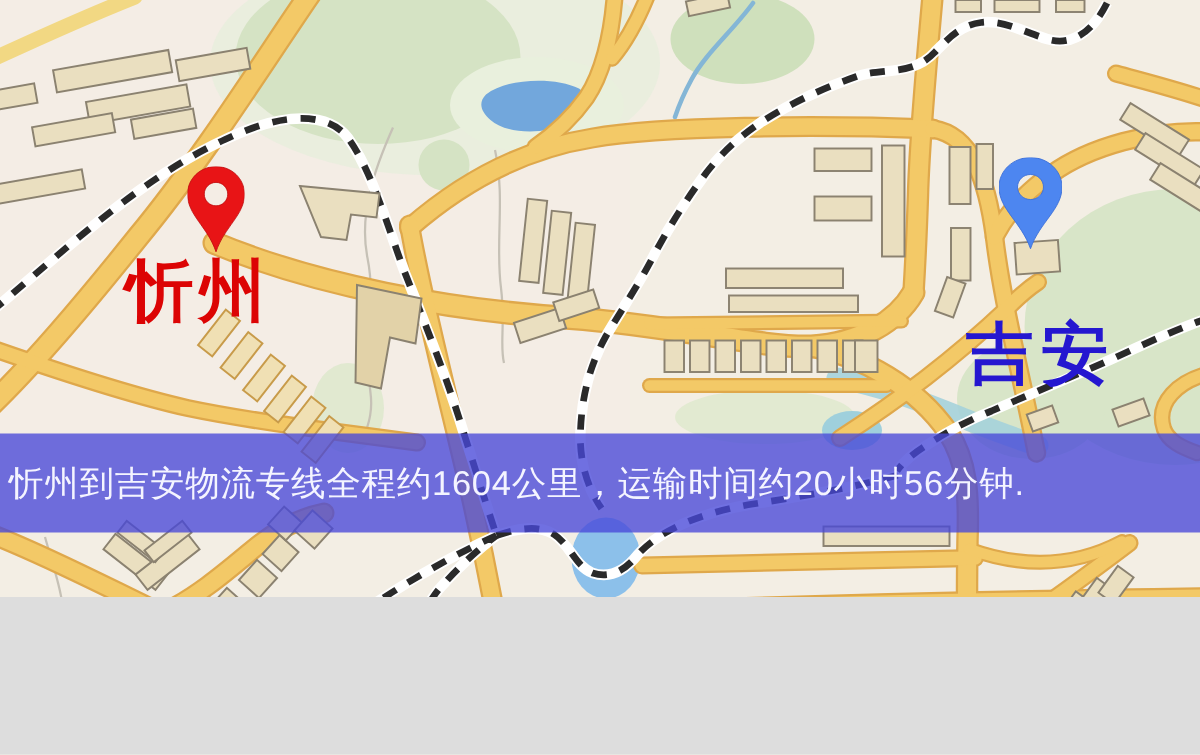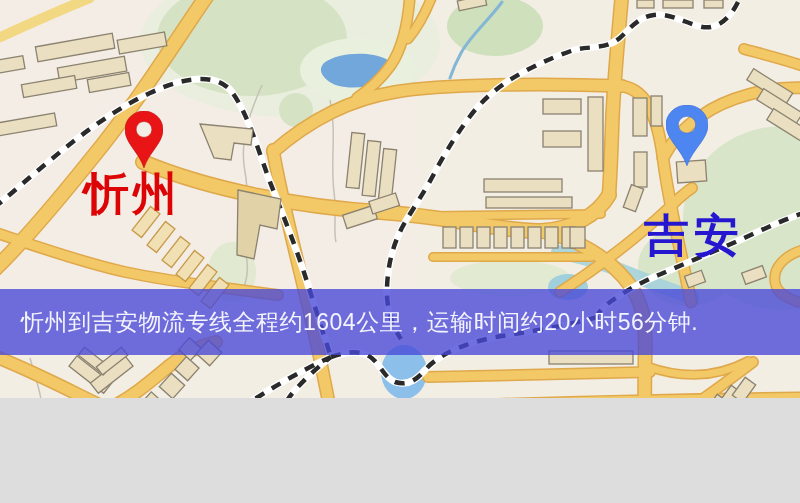--- a/index.html
+++ b/index.html
@@ -17,21 +17,21 @@
     position:absolute;
     font-family:"Liberation Serif","DejaVu Serif",serif;
     font-size:45px;font-weight:600;line-height:1;white-space:nowrap;
   }
   .label-origin{left:84px;top:172px;color:#dc0404;letter-spacing:3px;}
   .label-dest{left:644px;top:174px;color:#2517d0;letter-spacing:5px;margin-top:40px;}
   .banner{
     position:absolute;left:0;top:289px;width:800px;height:66px;
     background:rgba(72,72,216,0.78);
     display:flex;align-items:center;
-    box-sizing:border-box;padding-left:21px;
+    box-sizing:border-box;padding-left:6px;
   }
   .banner-text{
     color:#f4f4ff;font-size:23px;letter-spacing:0.5px;white-space:nowrap;
   }
 </style>
 </head>
 <body>
 
 <div class="stage">
 

